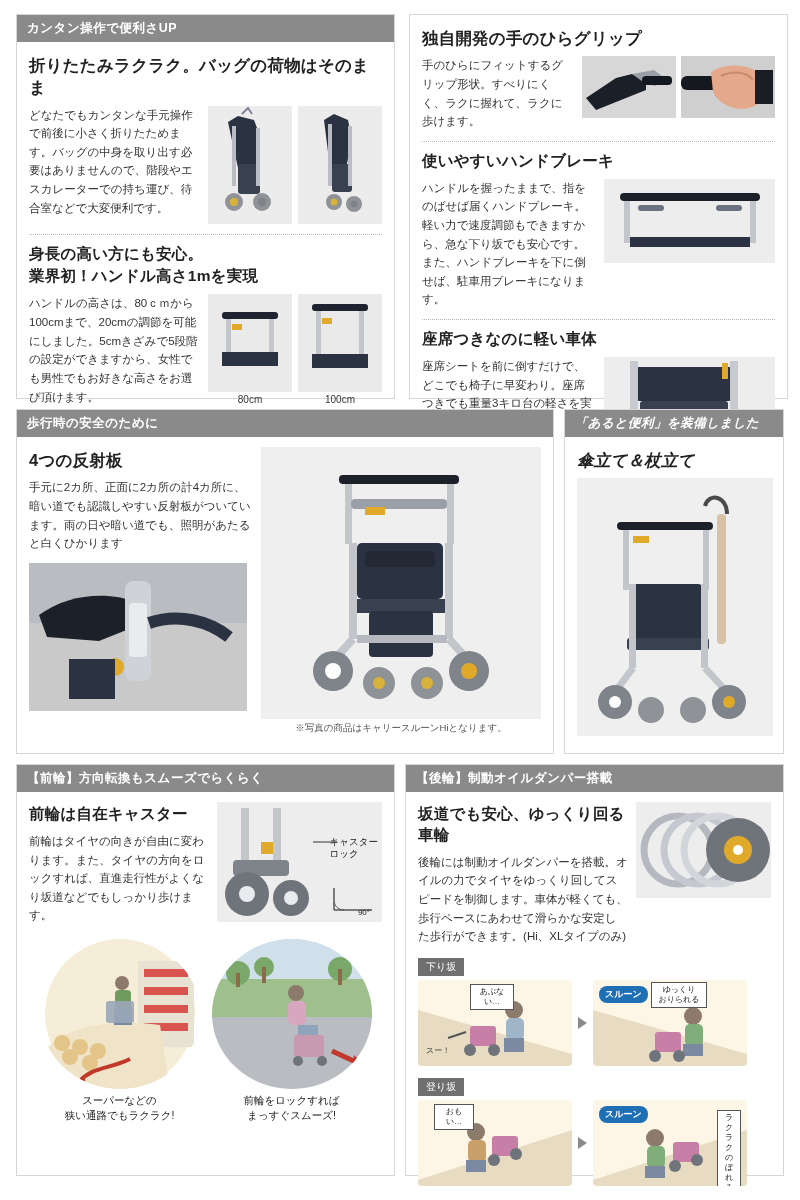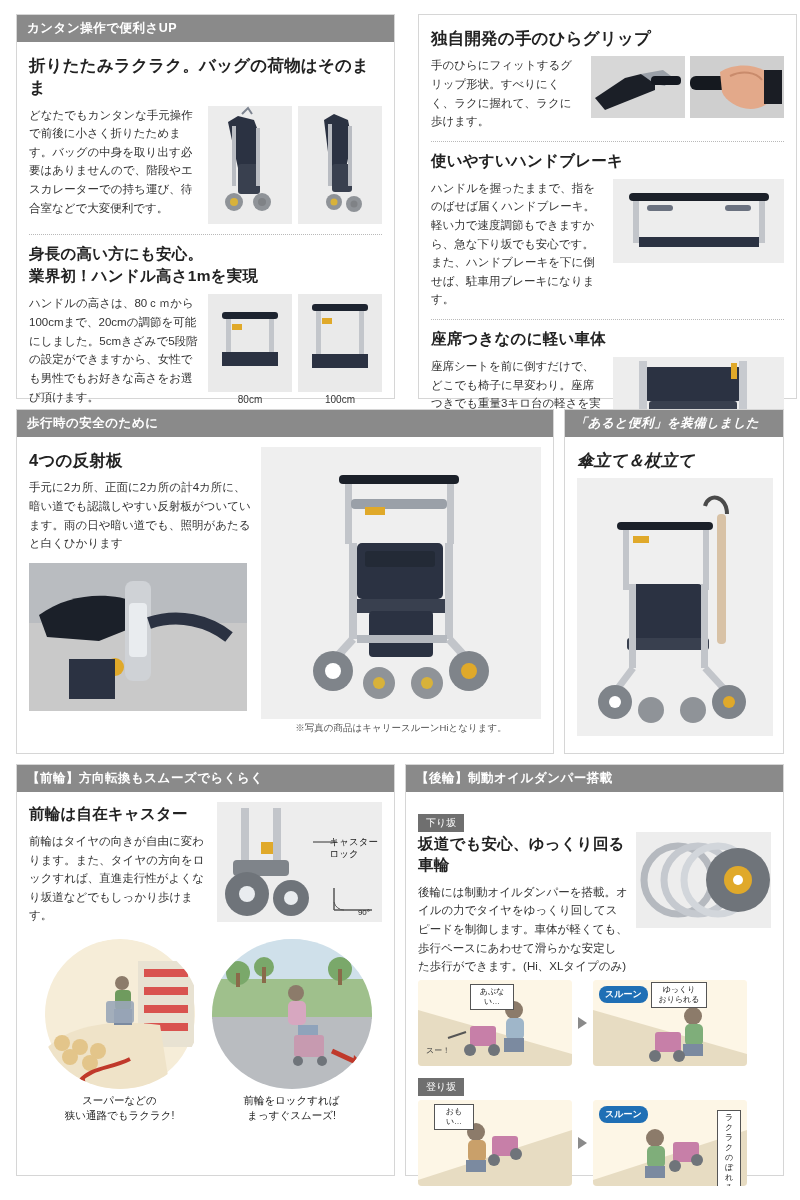--- a/index.html
+++ b/index.html
@@ -30,21 +30,21 @@
     font-size:16.5px; font-weight:bold; margin:2px 0 7px 0; line-height:1.35;
     letter-spacing:0.2px;
   }
   h2.hd.sm { font-size:15.5px; }
   p.tx { font-size:11.5px; line-height:1.62; margin:0; color:#333; }
 
   .row { display:flex; }
   .sep { border-top:1px dotted #b9b9b9; margin:10px 0 9px 0; }
 
   
-  .top { display:flex; gap:23px; }
+  .top { display:flex; gap:14px; }
   .col { width:379px; }
 
   
   .ph { background:#e9e9ea; position:relative; overflow:hidden; }
   .ph.grad { background:linear-gradient(160deg,#f2f2f2 0%,#dedede 60%,#cfcfcf 100%); }
 
   .cap { font-size:10px; color:#333; text-align:center; margin-top:2px; }
   .note { font-size:9.5px; color:#555; text-align:center; }
 
   
@@ -405,40 +405,40 @@
               <div>まっすぐスムーズ!</div>
             </div>
           </div>
         </div>
       </div>
     </div>
 
     <div class="panel" style="width:379px;height:412px;">
       <div class="bar">【後輪】制動オイルダンパー搭載</div>
       <div class="body">
-        <div style="margin-top:10px;">
-          <span class="flabel">下り坂</span>
-        </div>
-
         <div style="display:flex;gap:8px;">
           <div style="width:212px;">
             <h2 class="hd sm">坂道でも安心、ゆっくり回る車輪</h2>
             <p class="tx">後輪には制動オイルダンパーを搭載。オイルの力でタイヤをゆっくり回してスピードを制御します。車体が軽くても、歩行ペースにあわせて滑らかな安定した歩行ができます。(Hi、XLタイプのみ)</p>
           </div>
           <div class="ph grad" style="width:136px;height:96px;">
             <svg width="136" height="96" viewBox="0 0 136 96">
               <rect width="136" height="96" fill="#ededed"></rect>
               <circle cx="42" cy="48" r="34" fill="none" stroke="#b5b9bf" stroke-width="7"></circle>
               <circle cx="62" cy="48" r="34" fill="none" stroke="#c5c9cf" stroke-width="7"></circle>
               <circle cx="82" cy="48" r="34" fill="none" stroke="#d2d6db" stroke-width="7"></circle>
               <circle cx="102" cy="48" r="32" fill="#6f747a"></circle>
               <circle cx="102" cy="48" r="14" fill="#e0a92a"></circle>
               <circle cx="102" cy="48" r="5" fill="#fff"></circle>
             </svg>
           </div>
+        </div>
+
+        <div style="margin-top:10px;">
+          <span class="flabel">下り坂</span>
         </div>
         <div style="display:flex;align-items:center;gap:6px;margin-top:4px;">
           <div class="ill" style="width:154px;height:86px;position:relative;">
             <svg width="154" height="86" viewBox="0 0 154 86">
               <rect width="154" height="86" fill="#fdf6e6"></rect>
               <path d="M0 30 L154 74 L154 86 L0 86 Z" fill="#e7dcc2"></path>
               <circle cx="96" cy="30" r="9" fill="#8c7b6a"></circle>
               <rect x="88" y="38" width="18" height="22" rx="5" fill="#9fb6c9"></rect>
               <rect x="86" y="58" width="20" height="14" fill="#7b8aa0"></rect>
               <rect x="52" y="46" width="26" height="20" rx="3" fill="#c77fa8"></rect>

